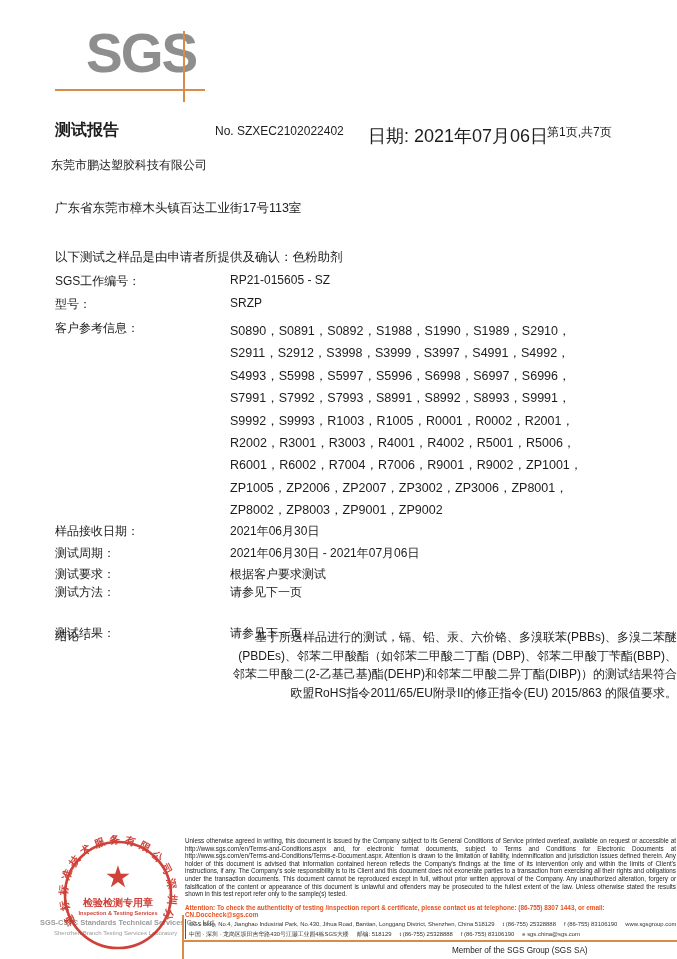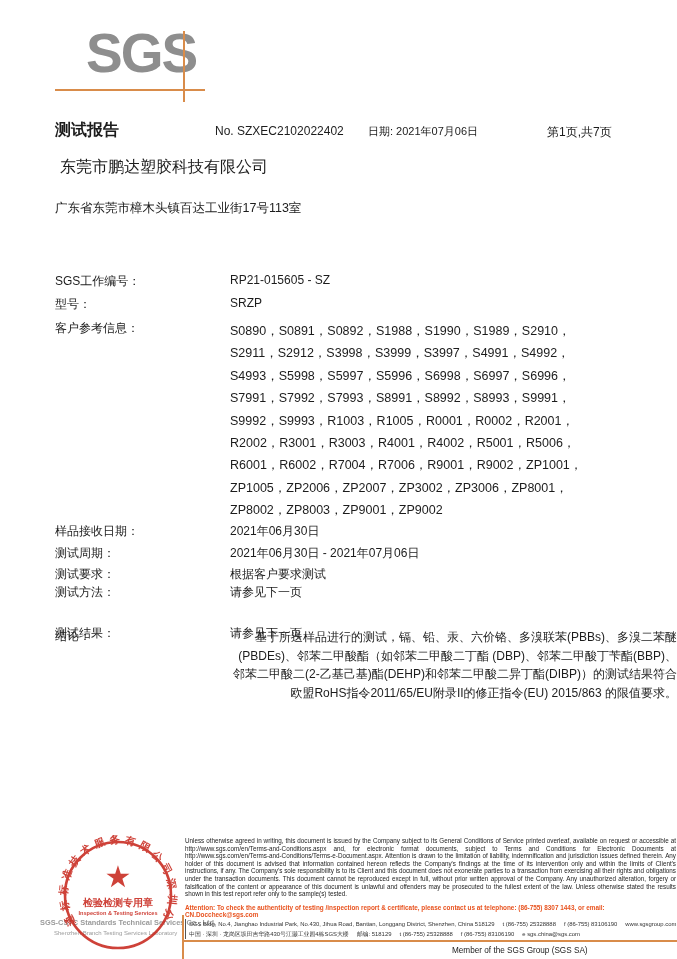--- a/index.html
+++ b/index.html
@@ -13,25 +13,25 @@
     position:absolute; left:86px; top:26px;
     font-size:55px; font-weight:bold; letter-spacing:-2px;
     color:var(--logo-gray,#8e8e8e); line-height:1;
   }
   .logo-hline { position:absolute; left:55px; top:89px; width:150px; height:2px; background:var(--accent,#d98c4a); }
   .logo-vline { position:absolute; left:183px; top:31px; width:2px; height:71px; background:var(--accent,#d98c4a); }
 
   
   .header-title { position:absolute; left:55px; top:120px; font-size:16px; font-weight:bold; }
   .header-no    { position:absolute; left:215px; top:124px; font-size:12px; }
-  .header-date  { position:absolute; left:368px; top:124px; font-size:11px; }
+  .header-date  { position:absolute; left:368px; top:124px; font-size:18px; }
   .header-page  { position:absolute; left:547px; top:124px; font-size:12px; }
 
   
-  .applicant-name { position:absolute; left:60px; top:157px; font-size:16px; }
+  .applicant-name { position:absolute; left:51px; top:157px; font-size:12px; }
   .applicant-addr { position:absolute; left:55px; top:184px; font-size:12.5px;margin-top:16px; }
 
   
   .intro { position:absolute; left:55px; top:249px; font-size:12.5px; }
   .row { position:absolute; left:55px; font-size:12px; display:flex; align-items:flex-start; }
   .row .lbl { display:inline-block; width:175px; flex:none; }
   .row .val { display:inline-block;text-align:right; }
   .ref-lines { position:absolute; left:230px; top:320px; font-size:12.5px; line-height:22.4px; }
   .conclusion-val { width:447px; line-height:18.6px; }
 
@@ -71,20 +71,21 @@
   <div class="logo-vline"></div>
 
   <div class="header-title">测试报告</div>
   <div class="header-no">No. SZXEC2102022402</div>
   <div class="header-date">日期: 2021年07月06日</div>
   <div class="header-page">第1页,共7页</div>
 
   <div class="applicant-name">东莞市鹏达塑胶科技有限公司</div>
   <div class="applicant-addr">广东省东莞市樟木头镇百达工业街17号113室</div>
 
+  <div class="intro">以下测试之样品是由申请者所提供及确认：色粉助剂</div>
 
   <div class="row" style="top:273px">
     <span class="lbl">SGS工作编号：</span>
     <span class="val">RP21-015605 - SZ</span>
   </div>
   <div class="row" style="top:320px">
     <span class="lbl">客户参考信息：</span>
   </div>
   <div class="row" style="top:296px">
     <span class="lbl">型号：</span>

